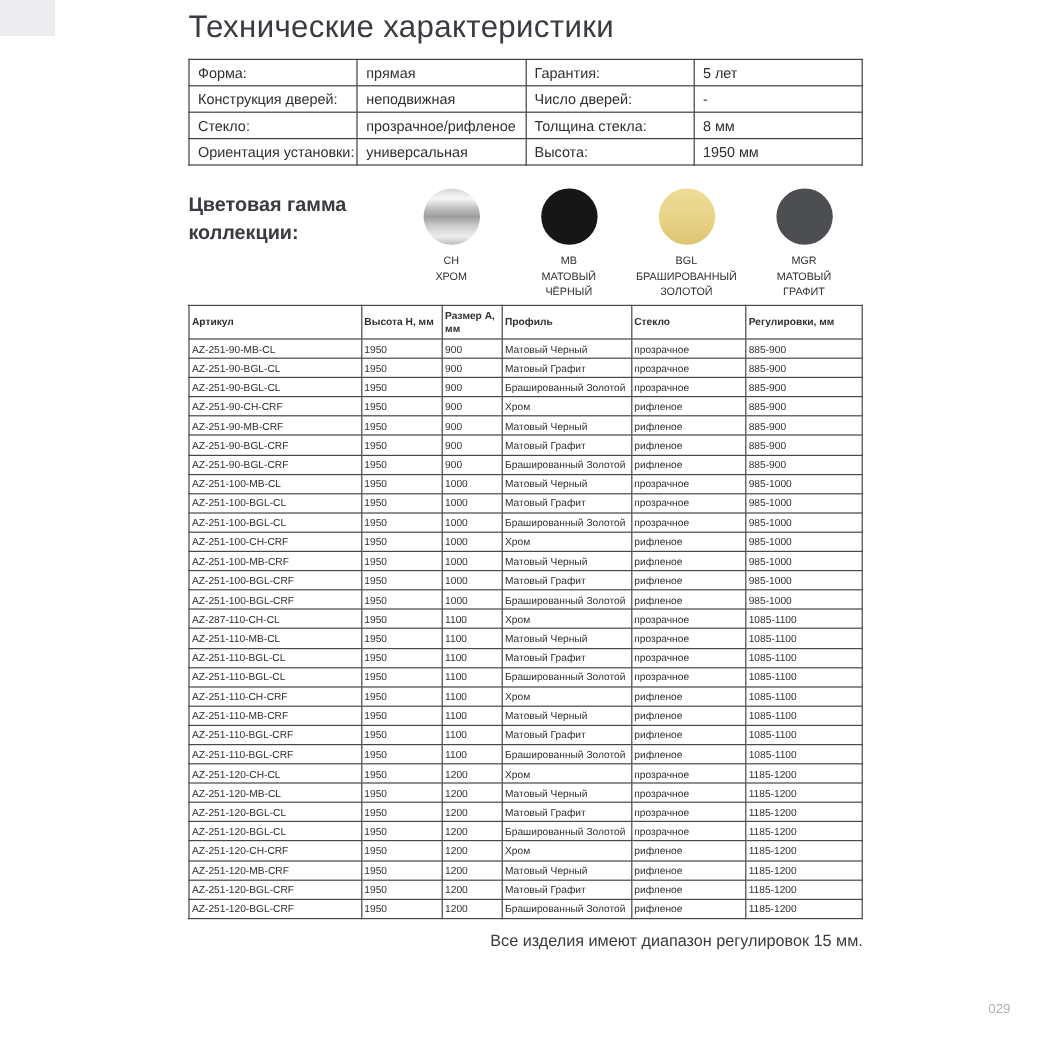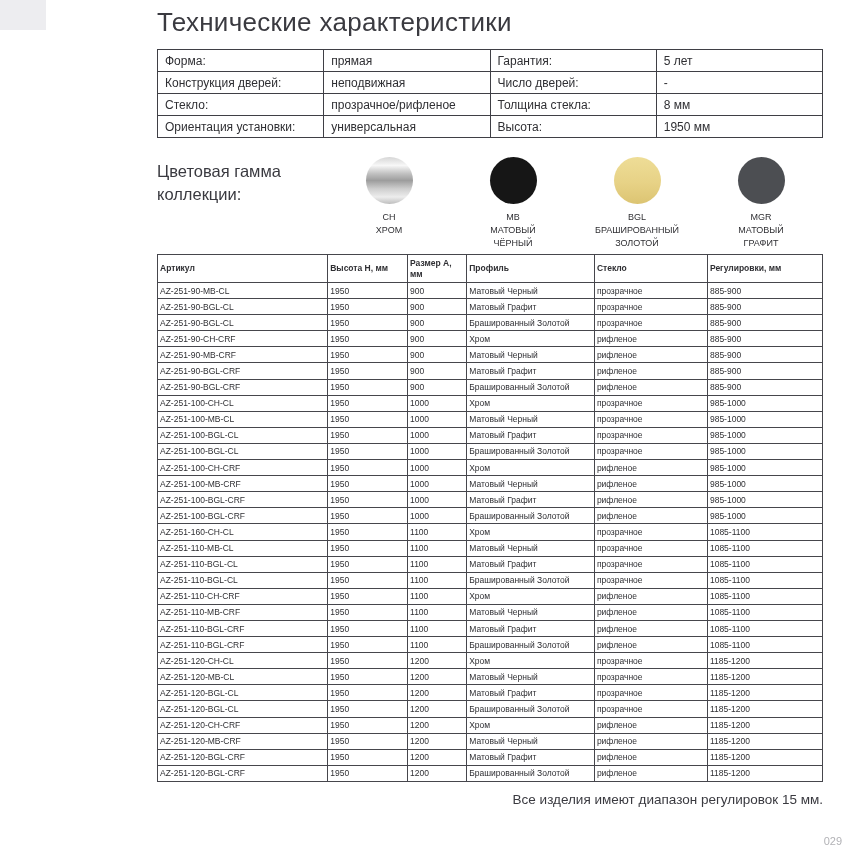--- a/index.html
+++ b/index.html
@@ -12,21 +12,21 @@
     position: relative;
     overflow: hidden;
   }
   .corner-artifact {
     position: absolute; top: 0; left: 0;
     width: 46px; height: 30px;
     background: #ededf0;
   }
   .content {
     position: absolute; left: 157px; top: 0;
-    width: 666px;
+    width: 562px;
   }
   .page-title {
     font-size: 26px;
     font-weight: 400;
     color: #3a3a40;
     margin: 7px 0 11px 0;
     letter-spacing: 0.3px;
   }
   
   .spec-table {
@@ -44,21 +44,21 @@
   }
   .spec-table td:nth-child(1), .spec-table td:nth-child(3) { font-weight: normal; }
   
   .color-section {
     display: flex;
     margin-top: 15px;
     height: 90px;
   }
   .color-label {
     width: 170px;
-    font-weight: normal;
+    font-weight: bold;
     font-size: 16.5px;
     line-height: 1.38;
     color: #3a3a40;
     padding-top: 7px;
   }
   .swatch-list { display: flex; flex: 1; justify-content: center; }
   .swatch-item {
     width: 25%;
     display: flex; flex-direction: column; align-items: center;
   }
@@ -268,28 +268,20 @@
         </tr>
         <tr>
           <td>AZ-251-90-BGL-CRF</td>
           <td>1950</td>
           <td>900</td>
           <td>Брашированный Золотой</td>
           <td>рифленое</td>
           <td>885-900</td>
         </tr>
         <tr>
-          <td>AZ-251-100-CH-CL</td>
-          <td>1950</td>
-          <td>1000</td>
-          <td>Хром</td>
-          <td>прозрачное</td>
-          <td>985-1000</td>
-        </tr>
-        <tr>
           <td>AZ-251-100-MB-CL</td>
           <td>1950</td>
           <td>1000</td>
           <td>Матовый Черный</td>
           <td>прозрачное</td>
           <td>985-1000</td>
         </tr>
         <tr>
           <td>AZ-251-100-BGL-CL</td>
           <td>1950</td>
@@ -332,21 +324,21 @@
         </tr>
         <tr>
           <td>AZ-251-100-BGL-CRF</td>
           <td>1950</td>
           <td>1000</td>
           <td>Брашированный Золотой</td>
           <td>рифленое</td>
           <td>985-1000</td>
         </tr>
         <tr>
-          <td>AZ-251-160-CH-CL</td>
+          <td>AZ-287-110-CH-CL</td>
           <td>1950</td>
           <td>1100</td>
           <td>Хром</td>
           <td>прозрачное</td>
           <td>1085-1100</td>
         </tr>
         <tr>
           <td>AZ-251-110-MB-CL</td>
           <td>1950</td>
           <td>1100</td>

